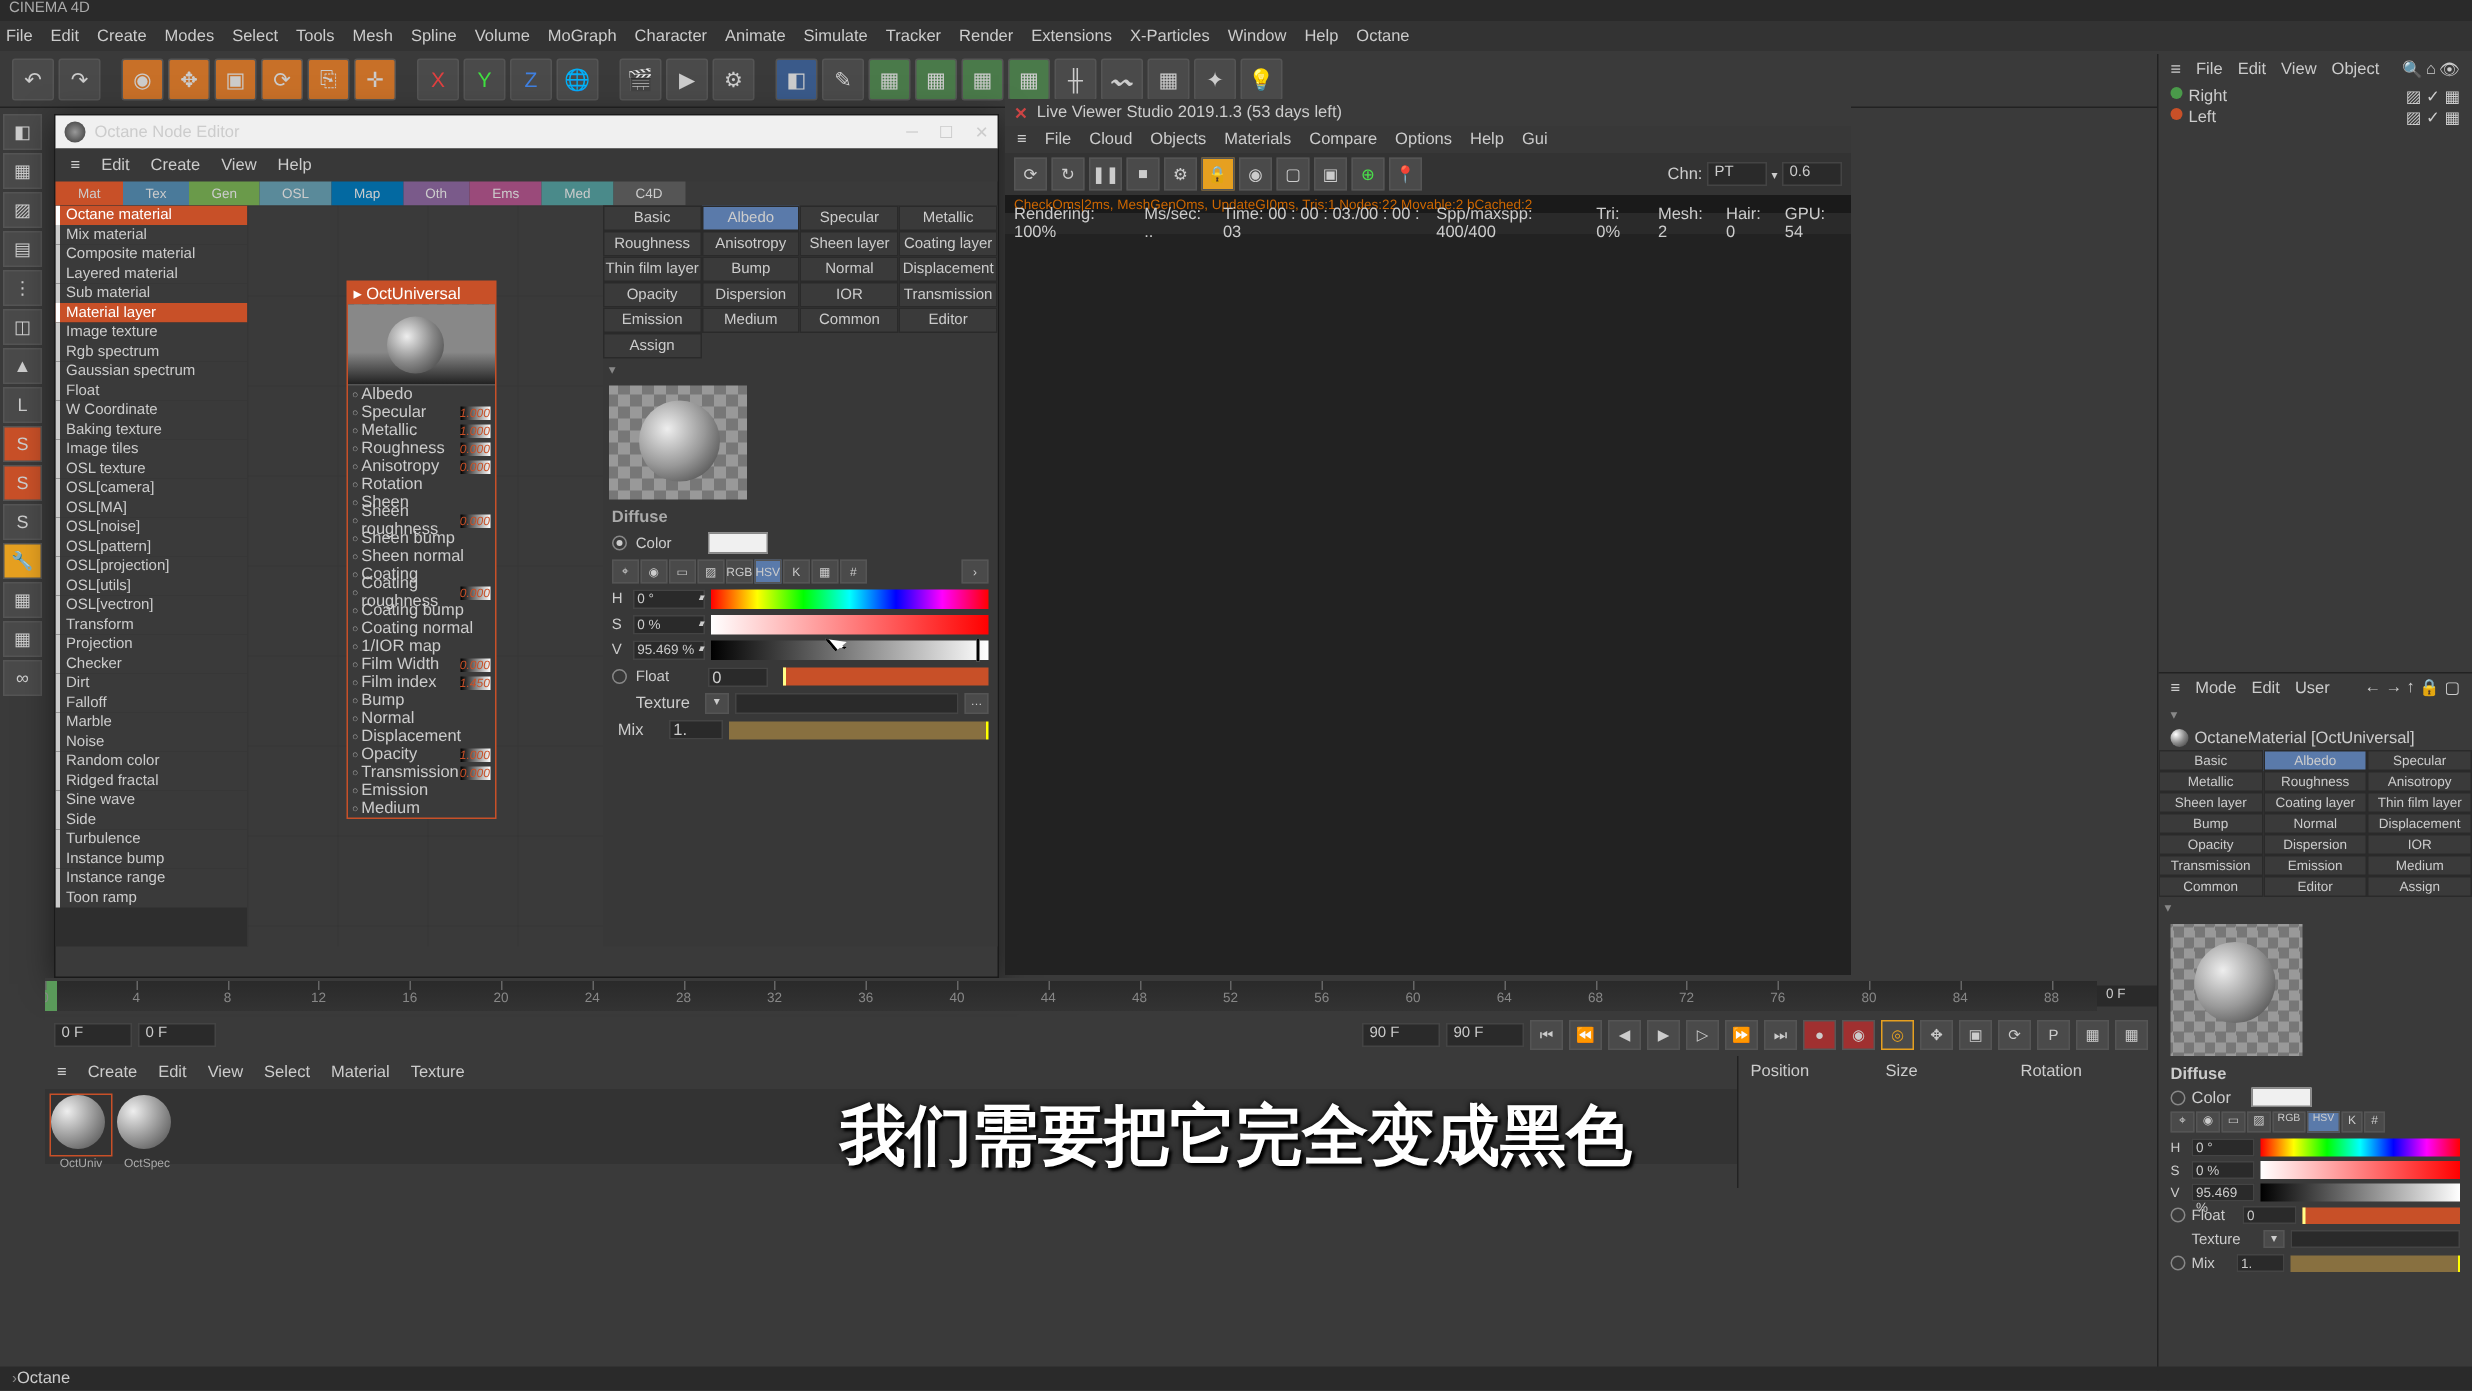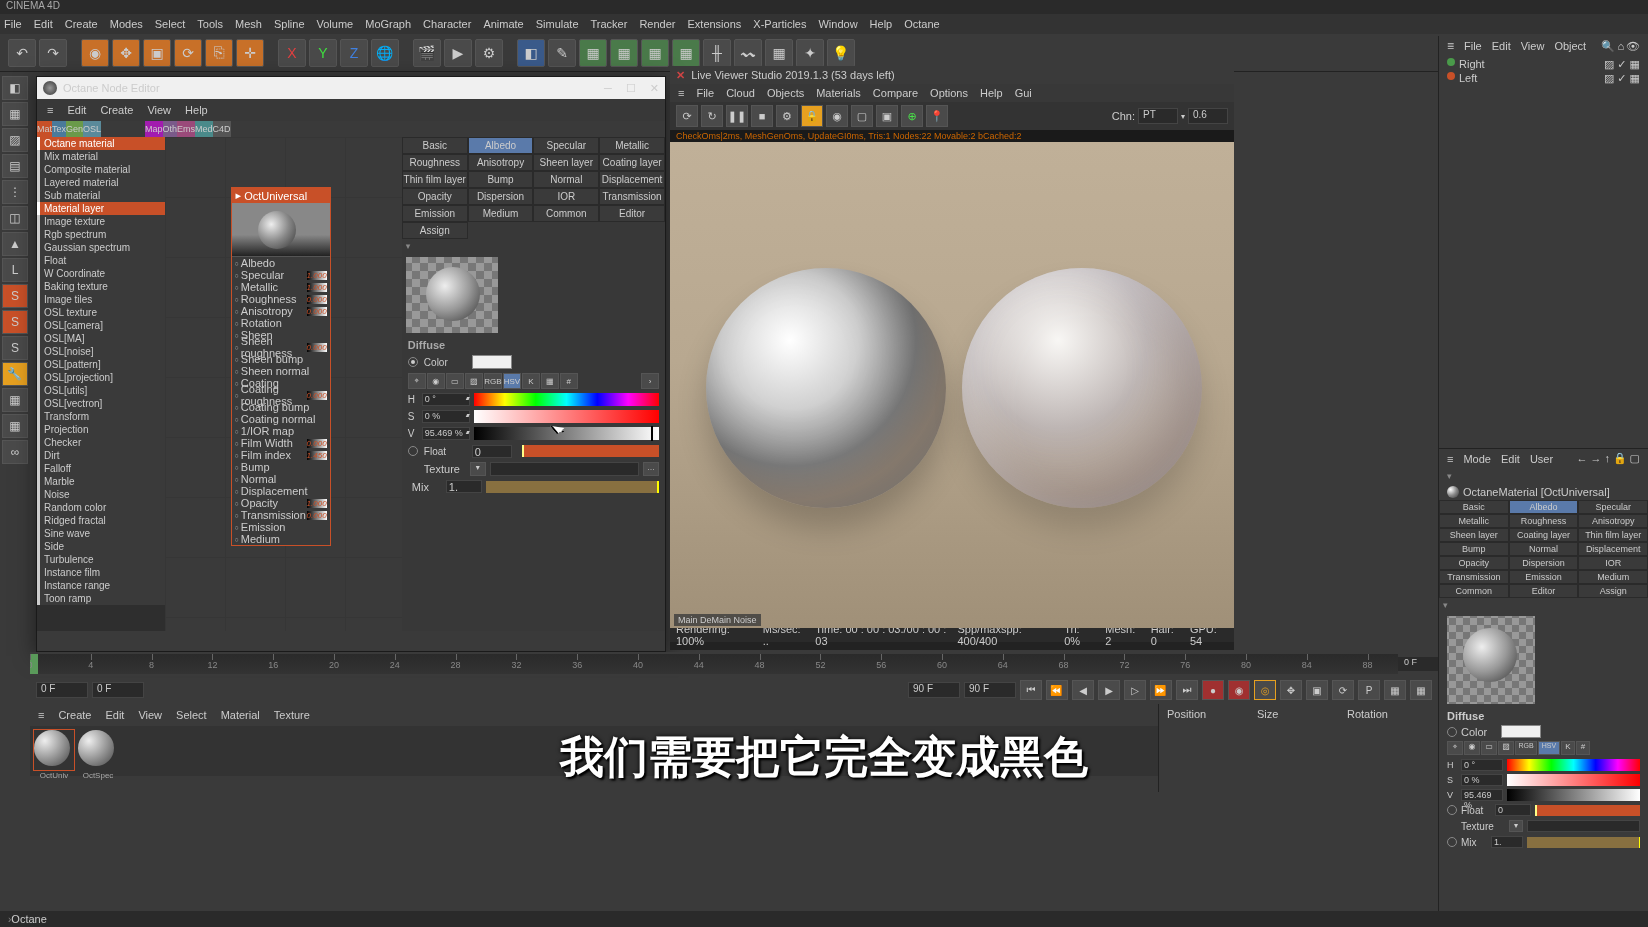--- a/index.html
+++ b/index.html
@@ -26,22 +26,22 @@
 .nodeed .nhead .icon { width:14px; height:14px; background:radial-gradient(circle,#999,#333); border-radius:50%; }
 .nodeed .nhead .winbtns { margin-left:auto; display:flex; gap:14px; color:#222; font-size:13px; }
 .nodeed .nhead .winbtns span { cursor:pointer; }
 .nodeed .nmenu { background:#383838; height:22px; display:flex; align-items:center; gap:14px; padding:0 10px; }
 .nodeed .nmenu span:first-child { font-weight:bold; }
 .nodeed .nsub { background:#3a3a3a; height:22px; display:flex; align-items:center; padding:0 6px; gap:8px; }
 .nodeed .nsub .btn { background:#444; border:1px solid #555; padding:2px 10px; cursor:pointer; }
 .nodeed .nsub label { margin-left:18px; }
 .nodeed .nsub input { background:#222; border:1px solid #444; height:16px; width:90px; color:#ccc; padding:0 4px; }
 .nodeed .ntabs { display:flex; height:16px; }
-.nodeed .ntabs span { padding:0 0; font-size:9px; line-height:16px; cursor:pointer; }
-.t-mat{background:#c85028;} .t-tex{background:#4a7a9a;} .t-gen{background:#6a9a4a;} .t-osl{background:#5a8a9a;} .t-map{background:#a21caf;margin-left:44px;} .t-oth{background:#7a5a8a;} .t-ems{background:#9a4a7a;} .t-med{background:#4a8a8a;} .t-c4d{background:#555;}
+.nodeed .ntabs span { padding:0 15px; font-size:9px; line-height:16px; cursor:pointer; }
+.t-mat{background:#c85028;} .t-tex{background:#4a7a9a;} .t-gen{background:#6a9a4a;} .t-osl{background:#5a8a9a;} .t-map{background:#0369a1;} .t-oth{background:#7a5a8a;} .t-ems{background:#9a4a7a;} .t-med{background:#4a8a8a;} .t-c4d{background:#555;}
 .nodeed .body { display:flex; height:494px; }
 .nodeed .nodelist { width:128px; background:#2e2e2e; overflow-y:auto; }
 .nodeed .nodelist div { padding:1px 4px; height:13px; font-size:10px; border-left:3px solid; cursor:pointer; line-height:11px; overflow:hidden; white-space:nowrap; }
 .nc-orange{border-color:#c85028;background:#c85028;color:#fff;} .nc-dorange{border-color:#a04020;background:#3a3a3a;} .nc-blue{border-color:#4a7a9a;background:#3a3a3a;} .nc-green{border-color:#6a9a4a;background:#3a3a3a;} .nc-sub{background:#3a3a3a;border-color:#666;padding-left:6px;}
 .nodeed .graph { width:238px; background:#3a3a3a; position:relative; overflow:hidden; }
 .nodeed .graph::before { content:""; position:absolute; inset:0; background-image:linear-gradient(#2e2e2e 1px,transparent 1px),linear-gradient(90deg,#2e2e2e 1px,transparent 1px); background-size:60px 60px; opacity:.3; }
 
 .nodebox { position:absolute; left:66px; top:50px; width:100px; background:#3a3a3a; border:1px solid #c85028; font-size:9px; }
 .nodebox .nt { background:#c85028; color:#fff; padding:1px 4px; display:flex; align-items:center; }
 .nodebox .nt::before { content:"▸"; margin-right:3px; }
@@ -286,21 +286,21 @@
         <div class="nc-green">Checker</div>
         <div class="nc-green">Dirt</div>
         <div class="nc-green">Falloff</div>
         <div class="nc-green">Marble</div>
         <div class="nc-green">Noise</div>
         <div class="nc-green">Random color</div>
         <div class="nc-green">Ridged fractal</div>
         <div class="nc-green">Sine wave</div>
         <div class="nc-green">Side</div>
         <div class="nc-green">Turbulence</div>
-        <div class="nc-green">Instance film</div>
+        <div class="nc-green">Instance bump</div>
         <div class="nc-green">Instance range</div>
         <div class="nc-green">Toon ramp</div>
       </div>
     <div class="graph">
       <div class="nodebox">
         <div class="nt">OctUniversal</div>
         <div class="nprev"></div>
         <div id="noderows">
             <div class="row">
               <span>Albedo</span>
@@ -513,25 +513,20 @@
     <div class="vb">▢</div>
     <div class="vb">▣</div>
     <div class="vb" style="color:#4ae04a">⊕</div>
     <div class="vb" style="color:#4ae04a">📍</div>
     <span style="margin-left:auto">Chn:</span>
     <span class="fld">PT</span>
     <span style="font-size:8px">▾</span>
     <span class="fld">0.6</span>
   </div>
   <div class="vstat">CheckOms|2ms, MeshGenOms, UpdateGI0ms, Tris:1 Nodes:22 Movable:2 bCached:2</div>
-  <div class="render">
-    <div class="sphere s1"></div>
-    <div class="sphere s2"></div>
-    <div class="tag">Main DeMain Noise</div>
-  </div>
   <div class="vfoot">
     <span>Rendering: 100%</span>
     <span>Ms/sec: ..</span>
     <span>Time: 00 : 00 : 03./00 : 00 : 03</span>
     <span>Spp/maxspp: 400/400</span>
     <span>Tri: 0%</span>
     <span>Mesh: 2</span>
     <span>Hair: 0</span>
     <span>GPU:   54</span>
   </div>

